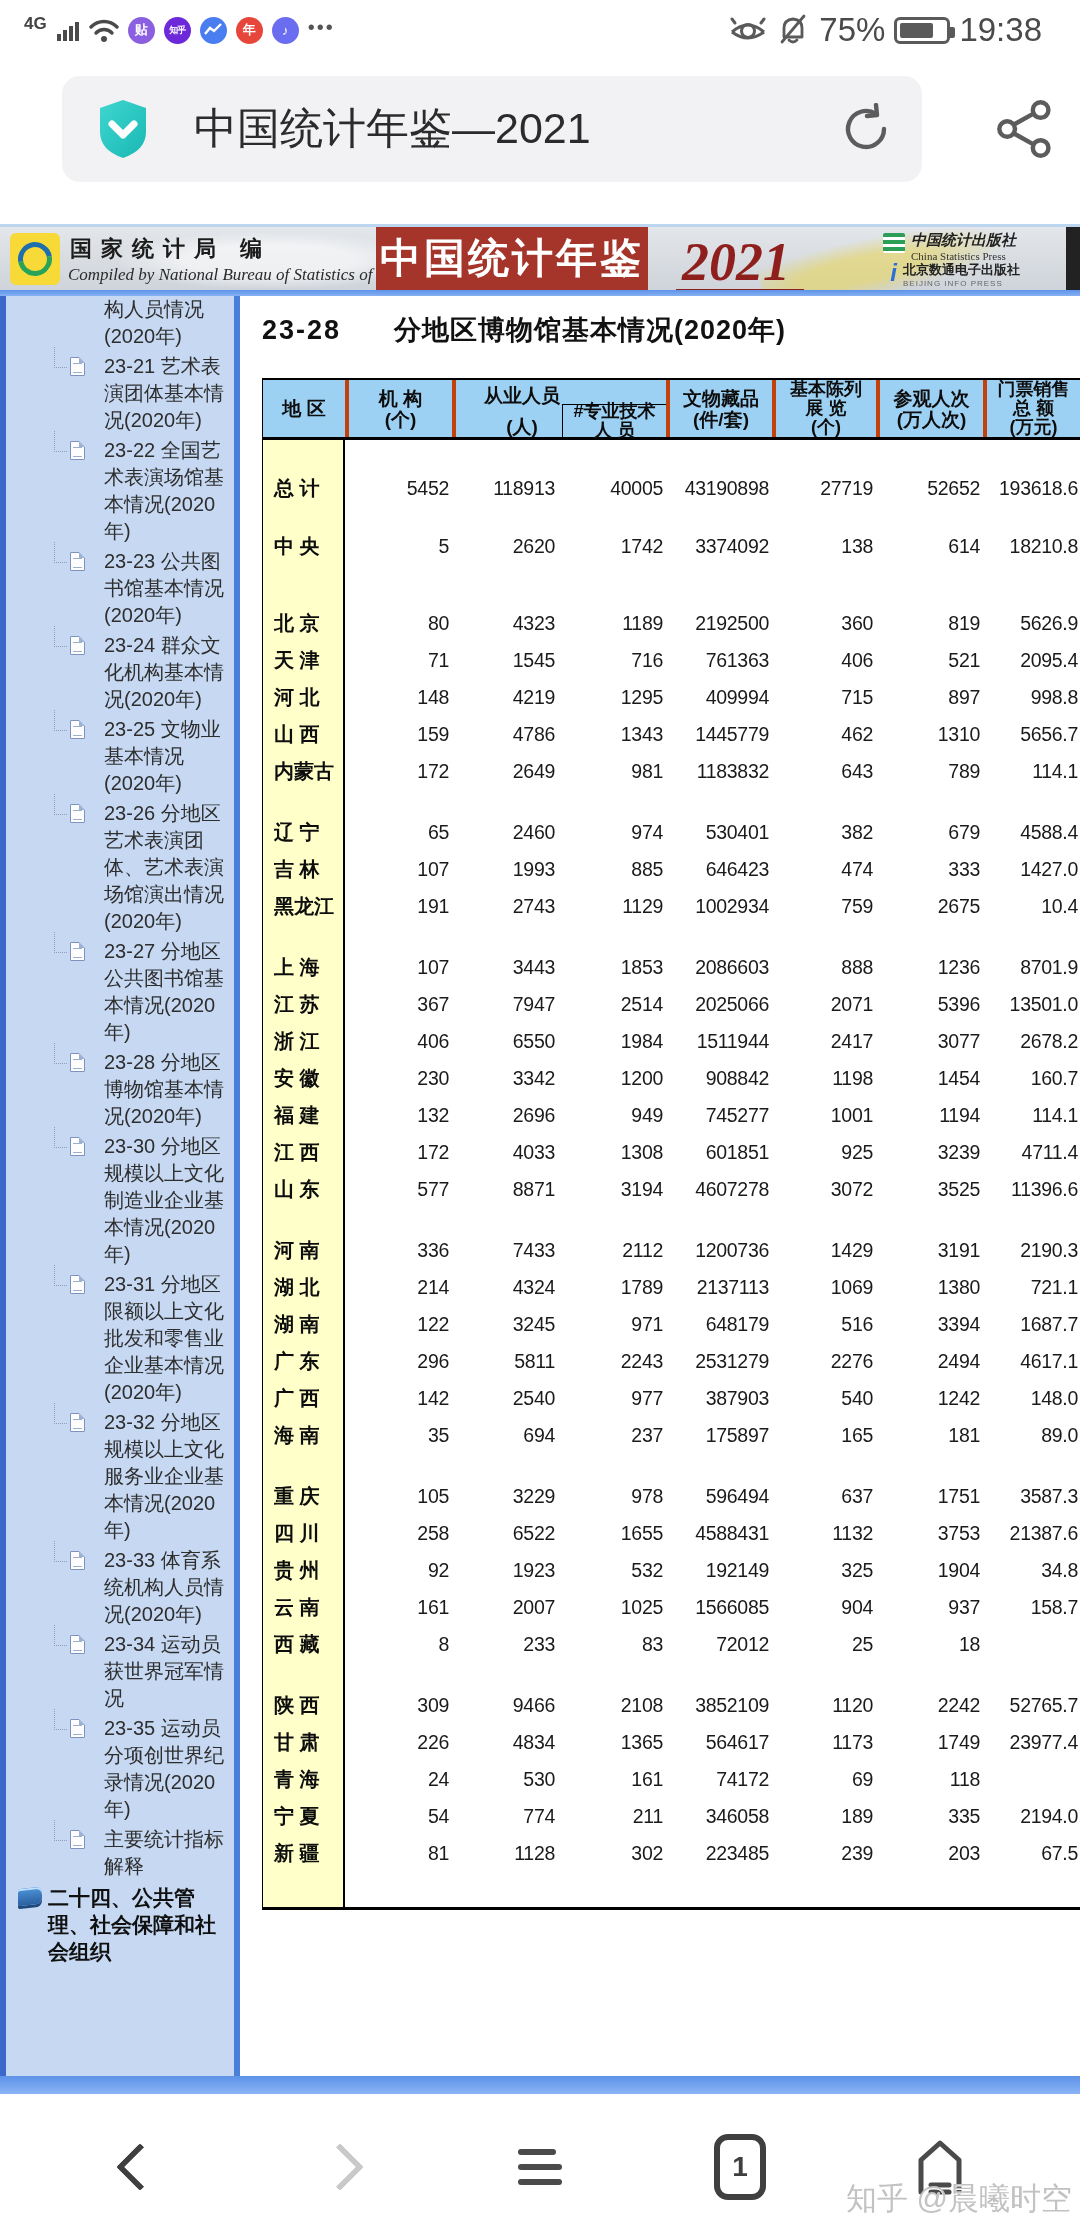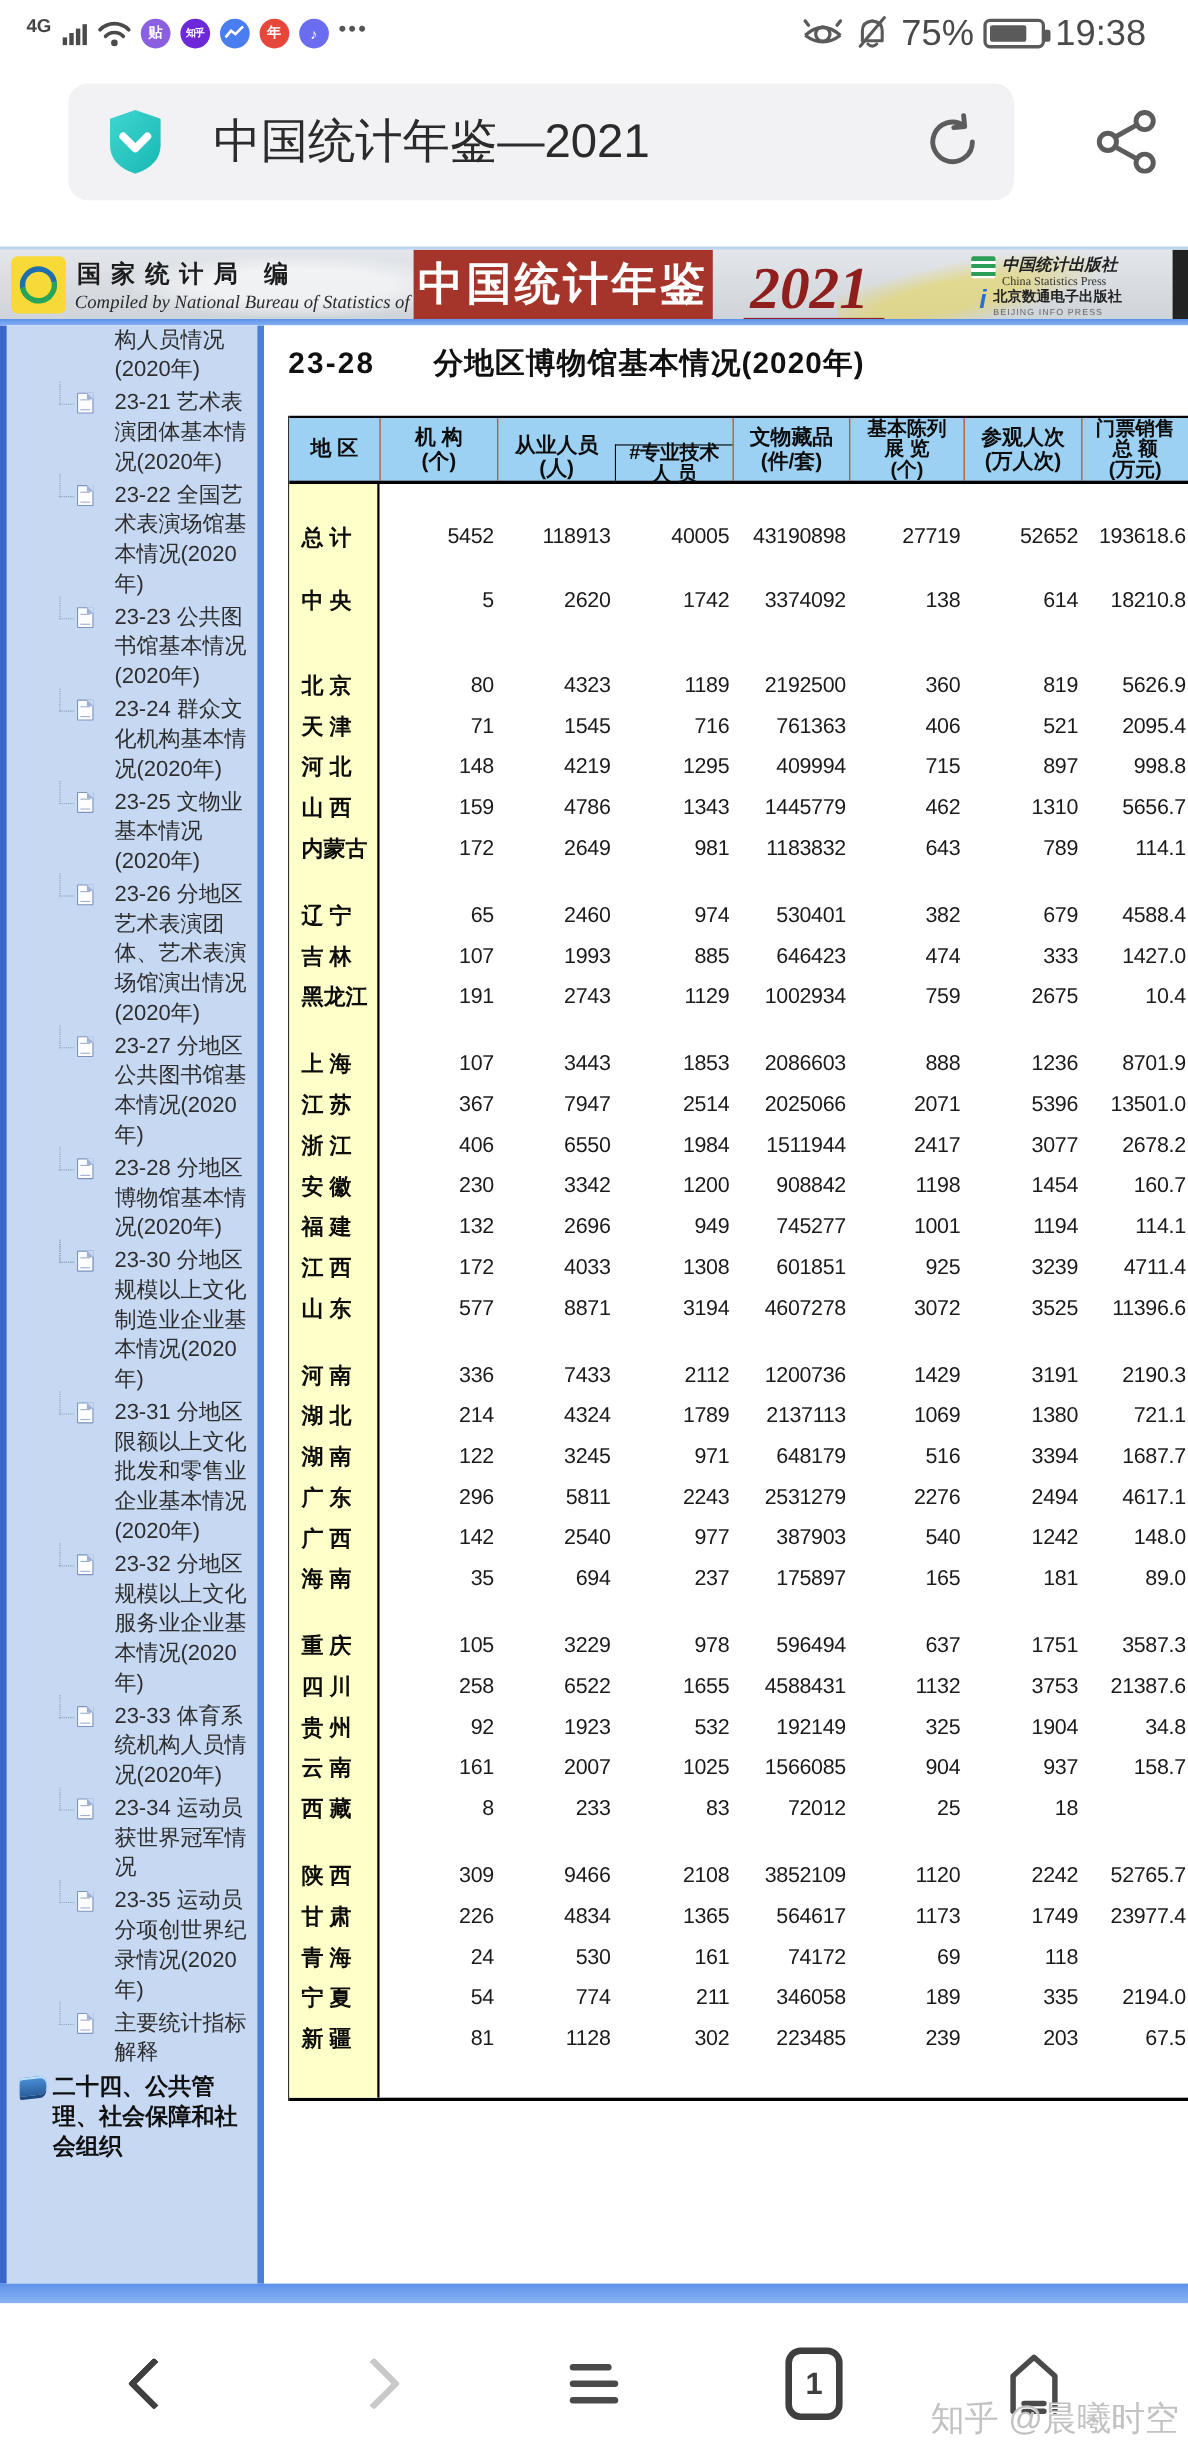--- a/index.html
+++ b/index.html
@@ -62,24 +62,24 @@
   .side-item.doc::before{content:"";position:absolute;left:48px;top:-6px;width:12px;height:20px;border-left:1px dotted #8d9cb8;border-bottom:1px dotted #8d9cb8;}
   .side-item.section{padding-left:42px;font-weight:700;color:#101010;font-size:21px;margin:4px 0 4px 0;}
   .side-item.section .icn{left:12px;top:4px;width:24px;height:17px;background:linear-gradient(#4d92d8,#2a5f9e);border-radius:2px 6px 6px 2px;box-shadow:0 3px 0 #1d4a80, inset 0 2px 0 #bfe0ff;transform:skewY(-6deg);}
 
   .content{flex:1;position:relative;background:#fff;overflow:hidden;}
   .tbl-title{position:absolute;left:22px;top:16px;font-size:27px;font-weight:700;color:#111;letter-spacing:1px;}
   .tbl-title .no{margin-right:53px;letter-spacing:2px;}
 
   .table{position:absolute;left:22px;top:82px;right:0;border-left:1px solid #000;}
   .thead{position:relative;display:grid;grid-template-columns:82px 107px 214px 106px 104px 107px 1fr;height:62px;background:#9dd1f4;border-top:2px solid #000;border-bottom:3px solid #000;}
-  .hc{position:relative;display:flex;flex-direction:column;align-items:center;justify-content:center;font-size:19px;line-height:21px;font-weight:700;color:#0d0d0d;border-left:1px solid #c2410c;text-align:center;}
+  .hc{position:relative;display:flex;flex-direction:column;align-items:center;justify-content:center;font-size:19px;line-height:21px;font-weight:700;color:#0d0d0d;border-left:4px solid #c2410c;text-align:center;}
   .hc:first-child{border-left:none;}
   .hc.h3line{line-height:19px;font-size:18px;}
-  .hc-fy{justify-content:flex-end;padding-top:5px;}
+  .hc-fy{justify-content:space-between;padding-top:5px;padding-left:13px;}
   .hc-fy .fy-top{width:106px;align-self:flex-start;text-align:center;}
   .subbox{position:absolute;left:106px;right:0;top:24px;bottom:0;border-top:1px solid #000;border-left:1px solid #000;display:flex;flex-direction:column;align-items:center;justify-content:center;font-size:18px;line-height:19px;font-weight:700;}
   .tbody{position:relative;border-bottom:3px solid #000;padding-top:26px;padding-bottom:22px;}
   .ystrip{position:absolute;left:0;top:0;bottom:0;width:82px;background:#ffffc9;border-right:2px solid #000;}
   .tgroup{position:relative;margin-bottom:24px;}
   .tgroup:last-child{margin-bottom:13px;}
   .tgroup.g0{margin-bottom:18px;}
   .tgroup.g1{margin-bottom:40px;}
   .trow{display:grid;grid-template-columns:82px 107px 106px 108px 106px 104px 107px 1fr;height:37px;align-items:center;}
   .g0 .trow{height:44px;}

